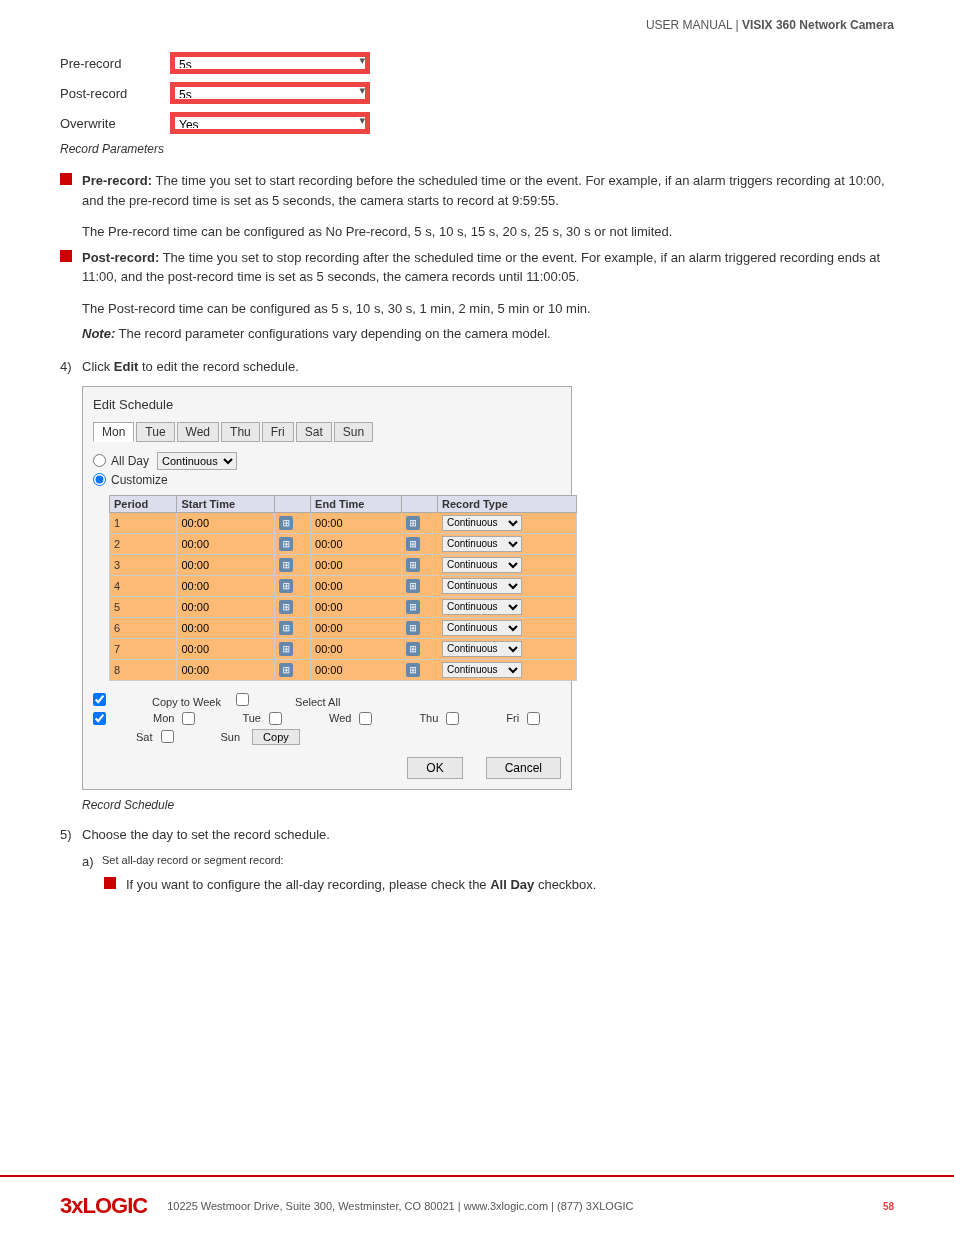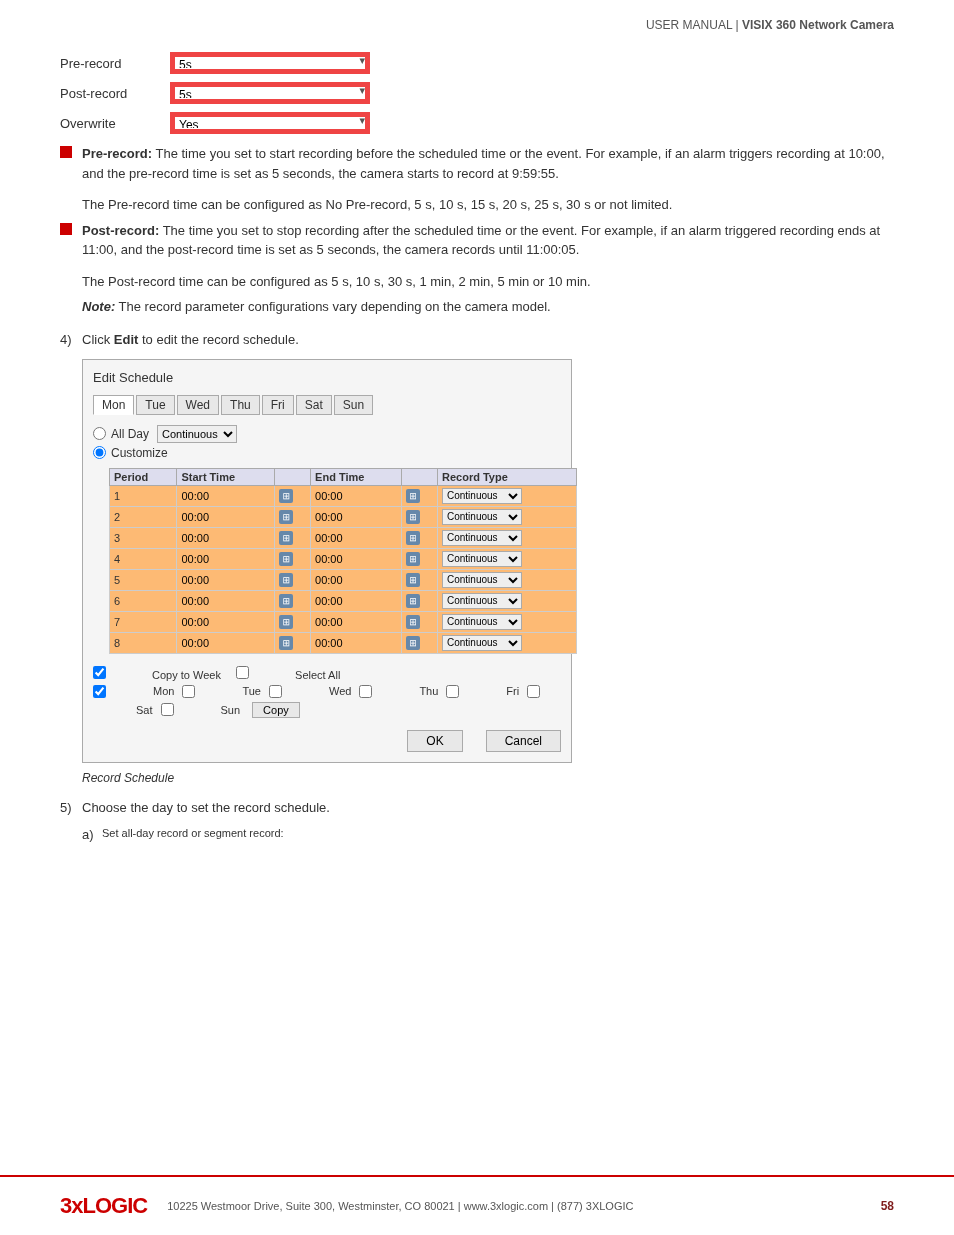--- a/index.html
+++ b/index.html
@@ -315,23 +315,23 @@
     }
     .footer-logo .x-letter {
       color: #c00;
     }
     .footer-address {
       font-size: 11px;
       color: #555;
       flex: 1;
     }
     .footer-page {
-      font-size: 12px;
+      font-size: 10px;
       font-weight: bold;
-      color: #7f1d1d;
+      color: #ef4444;
     }
   </style>
 </head>
 <body>
 
 <div class="page-wrapper">
 
   <div class="header-right">
     <span>USER MANUAL | </span><strong>VISIX 360 Network Camera</strong>
   </div>
@@ -354,20 +354,21 @@
       </div>
     </div>
     <div class="form-row">
       <div class="form-label">Overwrite</div>
       <div class="select-wrapper">
         <select class="form-select">
           <option>Yes</option>
         </select>
       </div>
     </div>
+    <div class="form-caption">Record Parameters</div>
   </div>
 
   <div class="content-section">
 
     <div class="bullet-item">
       <div class="bullet-square"></div>
       <div class="bullet-text">
         <strong>Pre-record:</strong> The time you set to start recording before the scheduled time or the event. For example, if an alarm triggers recording at 10:00, and the pre-record time is set as 5 seconds, the camera starts to record at 9:59:55.
       </div>
     </div>
@@ -636,20 +637,28 @@
   <div class="step5-section">
     <div class="step-item">
       <div class="step-num">5)</div>
       <div class="step-text">Choose the day to set the record schedule.</div>
     </div>
     <div style="margin-left:22px;">
       <div class="step5-item">
         <div class="sub-step-label">a)</div>
         <div class="sub-step-text">Set all-day record or segment record:</div>
       </div>
+      <div style="margin-left:22px;">
+        <div class="bullet-item">
+          <div class="bullet-square"></div>
+          <div class="bullet-text">
+            If you want to configure the all-day recording, please check the <strong>All Day</strong> checkbox.
+          </div>
+        </div>
+      </div>
     </div>
   </div>
 
   <div class="page-footer">
     <div class="footer-logo">
       3<span class="x-letter">x</span>LOGIC
     </div>
     <div class="footer-address">10225 Westmoor Drive, Suite 300, Westminster, CO 80021  |  www.3xlogic.com  |  (877) 3XLOGIC</div>
     <div class="footer-page">58</div>
   </div>

